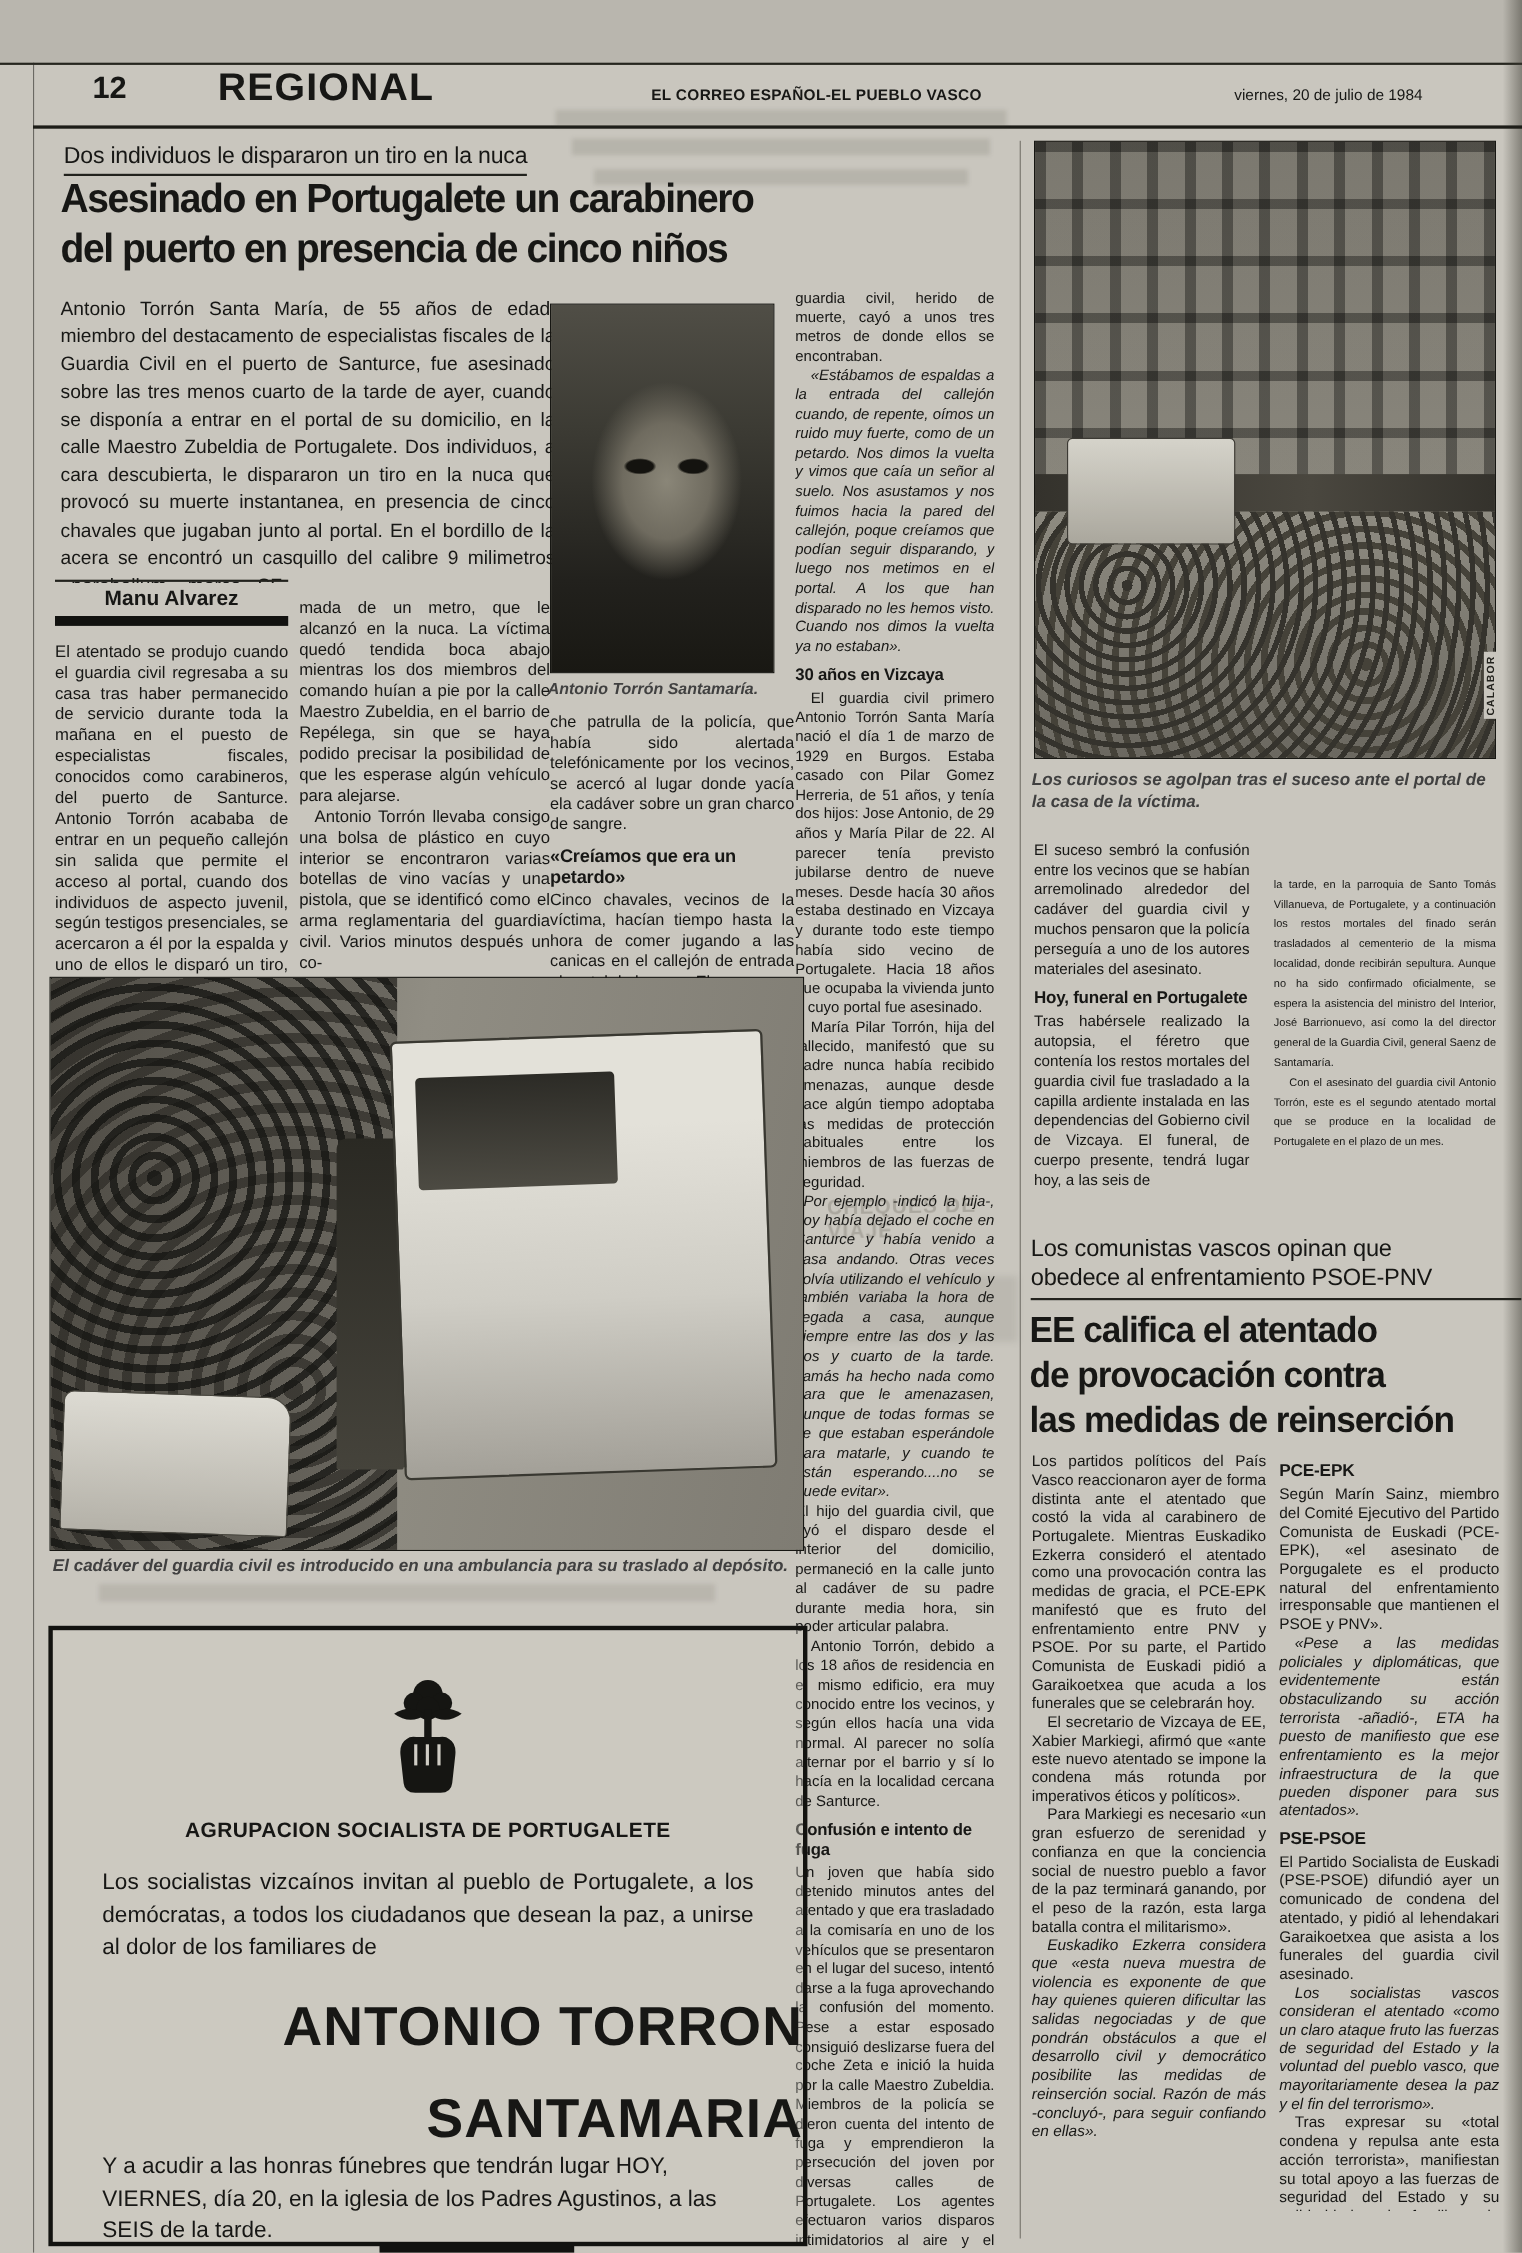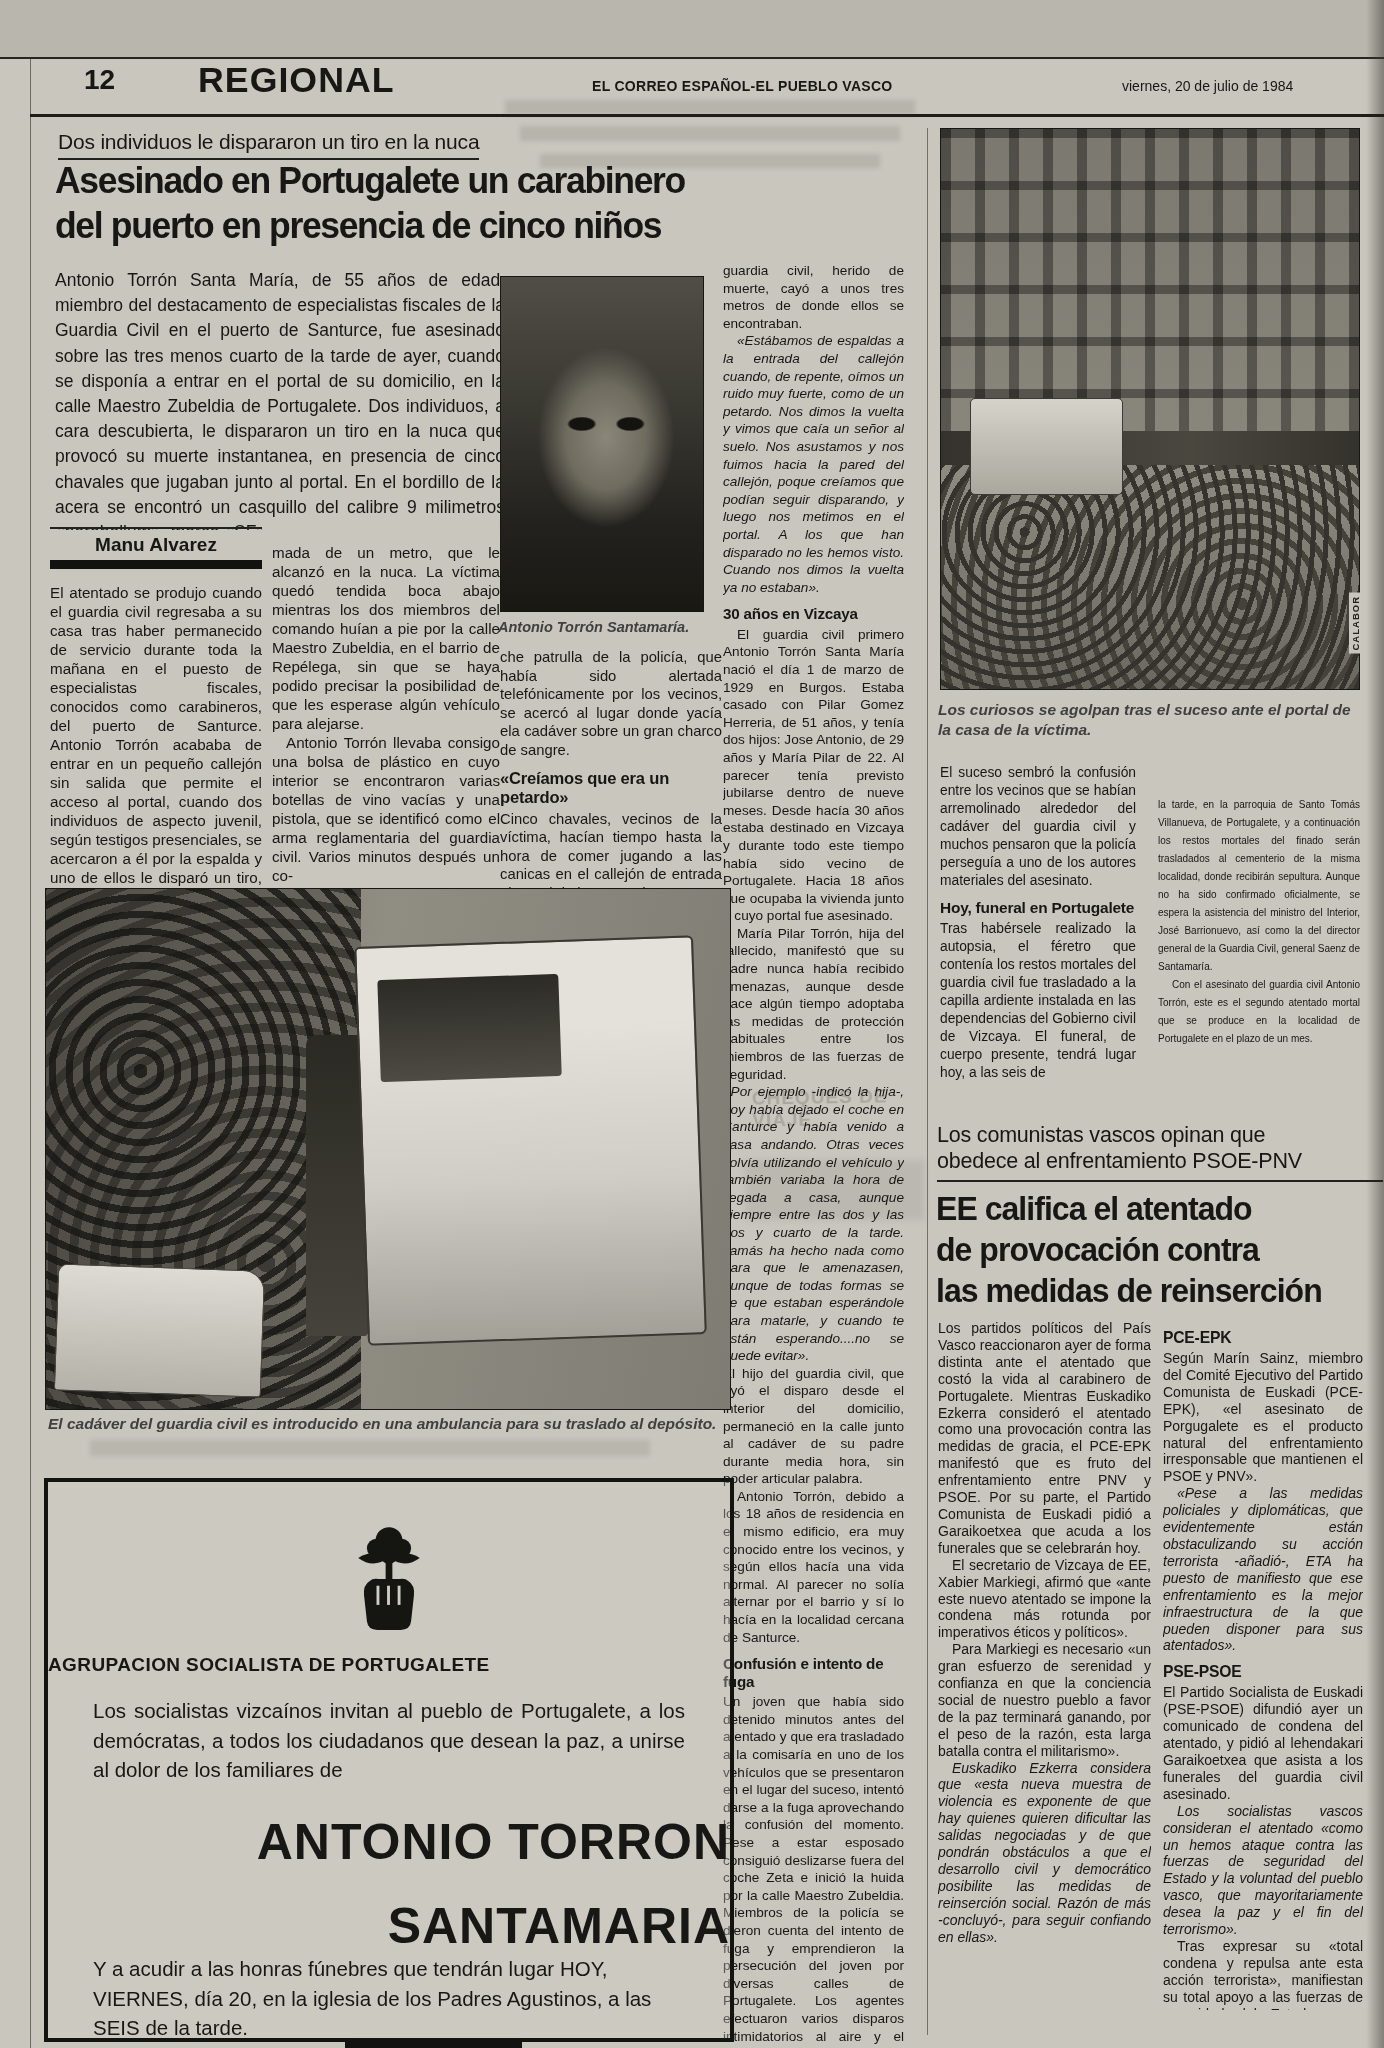--- a/index.html
+++ b/index.html
@@ -80,21 +80,21 @@
   .amb-carfront{left:1.5%;bottom:3%;width:30%;height:24%;background:linear-gradient(#dddbd3,#b4b1a8);border-radius:10px 22px 4px 4px;transform:rotate(2deg);border:1px solid #4a4840;}
   .amb-caption{left:48px;top:1414px;width:676px;font-size:15.5px;line-height:19px;}
   
   .ee-kicker{left:937px;top:1122px;width:446px;font-size:21.5px;line-height:26px;letter-spacing:-.2px;border-bottom:2px solid #22221d;padding-bottom:6px;}
   .ee-headline{left:936px;top:1188px;width:452px;font-size:33px;line-height:41px;font-weight:700;letter-spacing:-1px;transform:scaleX(.97);transform-origin:left top;}
   .colE1{left:938px;top:1320px;width:213px;height:690px;font-size:14px;line-height:16.9px;}
   .colE2{left:1163px;top:1320px;width:200px;height:690px;font-size:14px;line-height:16.9px;}
   
   .ad-box{left:44px;top:1478px;width:682px;height:556px;border:4px solid #131310;background:rgba(209,206,198,.35);}
   .ad-logo{left:50%;top:36px;transform:translateX(-50%);width:96px;height:122px;}
-  .ad-title{left:0;top:172px;width:100%;font-size:19px;font-weight:700;letter-spacing:.4px;}
+  .ad-title{left:0;top:172px;width:100%;text-align:center;font-size:19px;font-weight:700;letter-spacing:.4px;}
   .ad-body1{left:50%;top:214px;transform:translateX(-50%);width:592px;font-size:20.5px;line-height:29.5px;text-align:justify;}
   .ad-name{left:0;width:100%;text-align:right;font-size:50px;font-weight:700;letter-spacing:1px;line-height:56px;}
   .ad-name.n1{top:332px;}
   .ad-name.n2{top:416px;}
   .ad-body2{left:50%;top:472px;transform:translateX(-50%);width:592px;font-size:20.5px;line-height:29.5px;}
   .bottom-bar{left:345px;top:2039px;width:177px;height:9px;background:#121210;}
   
   .ghost-bar{background:rgba(70,68,60,.14);filter:blur(2px);}
   .gb1{left:505px;top:100px;width:410px;height:15px;}
   .gb2{left:520px;top:126px;width:380px;height:15px;}
@@ -210,21 +210,21 @@
   <p>El secretario de Vizcaya de EE, Xabier Markiegi, afirmó que «ante este nuevo atentado se impone la condena más rotunda por imperativos éticos y políticos».</p>
   <p>Para Markiegi es necesario «un gran esfuerzo de serenidad y confianza en que la conciencia social de nuestro pueblo a favor de la paz terminará ganando, por el peso de la razón, esta larga batalla contra el militarismo».</p>
   <p class="it">Euskadiko Ezkerra considera que «esta nueva muestra de violencia es exponente de que hay quienes quieren dificultar las salidas negociadas y de que pondrán obstáculos a que el desarrollo civil y democrático posibilite las medidas de reinserción social. Razón de más -concluyó-, para seguir confiando en ellas».</p>
 </div>
 <div class="col colE2">
   <h4>PCE-EPK</h4>
   <p class="cont">Según Marín Sainz, miembro del Comité Ejecutivo del Partido Comunista de Euskadi (PCE-EPK), «el asesinato de Porgugalete es el producto natural del enfrentamiento irresponsable que mantienen el PSOE y PNV».</p>
   <p class="it">«Pese a las medidas policiales y diplomáticas, que evidentemente están obstaculizando su acción terrorista -añadió-, ETA ha puesto de manifiesto que ese enfrentamiento es la mejor infraestructura de la que pueden disponer para sus atentados».</p>
   <h4>PSE-PSOE</h4>
   <p class="cont">El Partido Socialista de Euskadi (PSE-PSOE) difundió ayer un comunicado de condena del atentado, y pidió al lehendakari Garaikoetxea que asista a los funerales del guardia civil asesinado.</p>
-  <p class="it">Los socialistas vascos consideran el atentado «como un hemos ataque contra las fuerzas de seguridad del Estado y la voluntad del pueblo vasco, que mayoritariamente desea la paz y el fin del terrorismo».</p>
+  <p class="it">Los socialistas vascos consideran el atentado «como un claro ataque fruto las fuerzas de seguridad del Estado y la voluntad del pueblo vasco, que mayoritariamente desea la paz y el fin del terrorismo».</p>
   <p>Tras expresar su «total condena y repulsa ante esta acción terrorista», manifiestan su total apoyo a las fuerzas de seguridad del Estado y su solidaridad con los familiares de la víctima.</p>
 </div>
 
 <div class="abs ad-box">
   <svg class="abs ad-logo" viewBox="0 0 100 120" xmlns="http://www.w3.org/2000/svg">
     <g fill="#151512">
       <circle cx="50" cy="20" r="14"></circle>
       <circle cx="37" cy="28" r="10"></circle>
       <circle cx="63" cy="28" r="10"></circle>
       <circle cx="50" cy="33" r="11"></circle>

